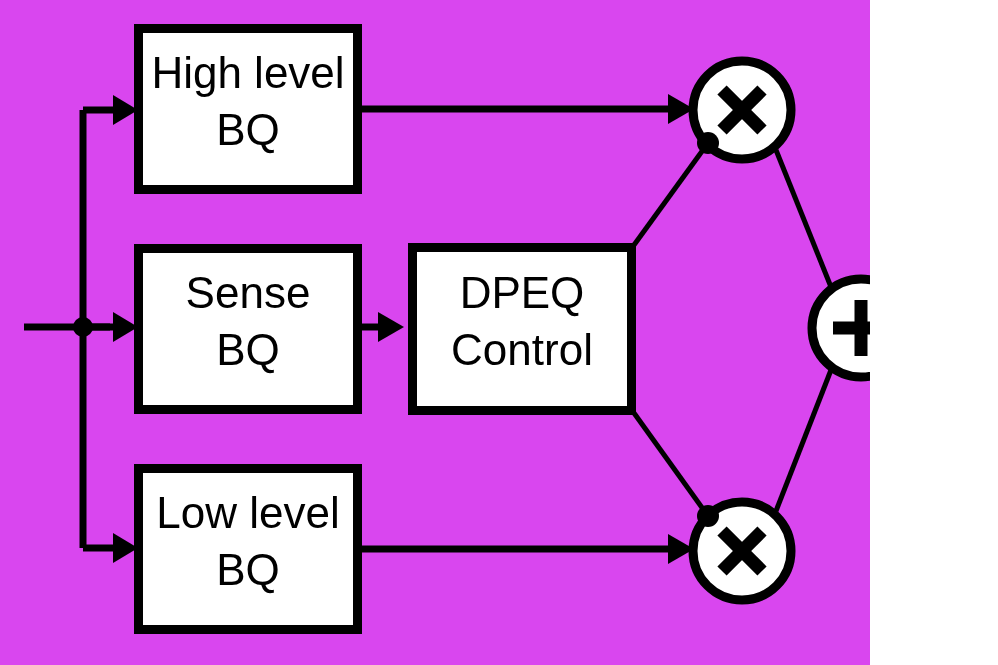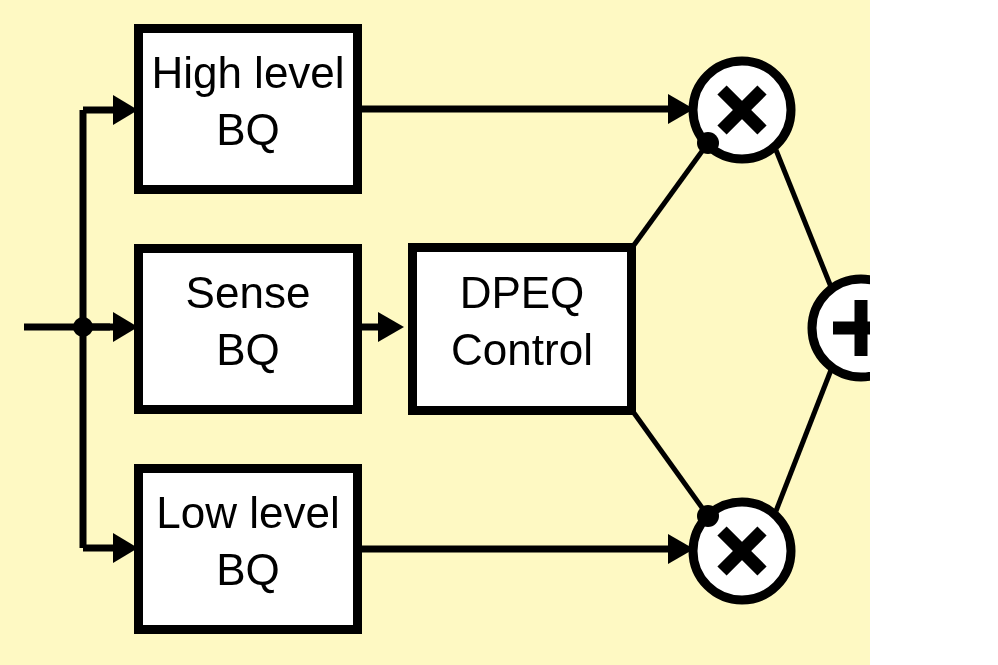--- a/index.html
+++ b/index.html
@@ -7,21 +7,21 @@
     padding: 0;
     background: #ffffff;
   }
   body {
     font-family: "Liberation Sans", sans-serif;
   }
   #stage {
     position: relative;
     width: 870px;
     height: 665px;
-    background: #fef9c3;
+    background: #d946ef;
     overflow: hidden;
   }
   #diagram-svg {
     position: absolute;
     top: 0;
     left: 0;
     width: 998px;
     height: 665px;
   }
   .blk-rect {

